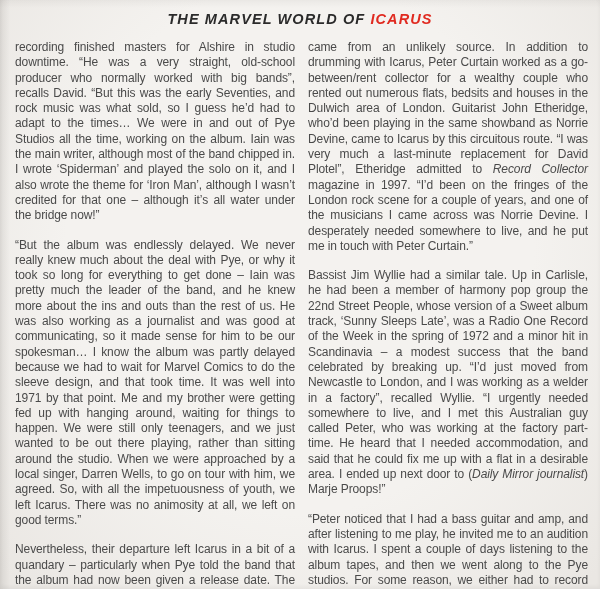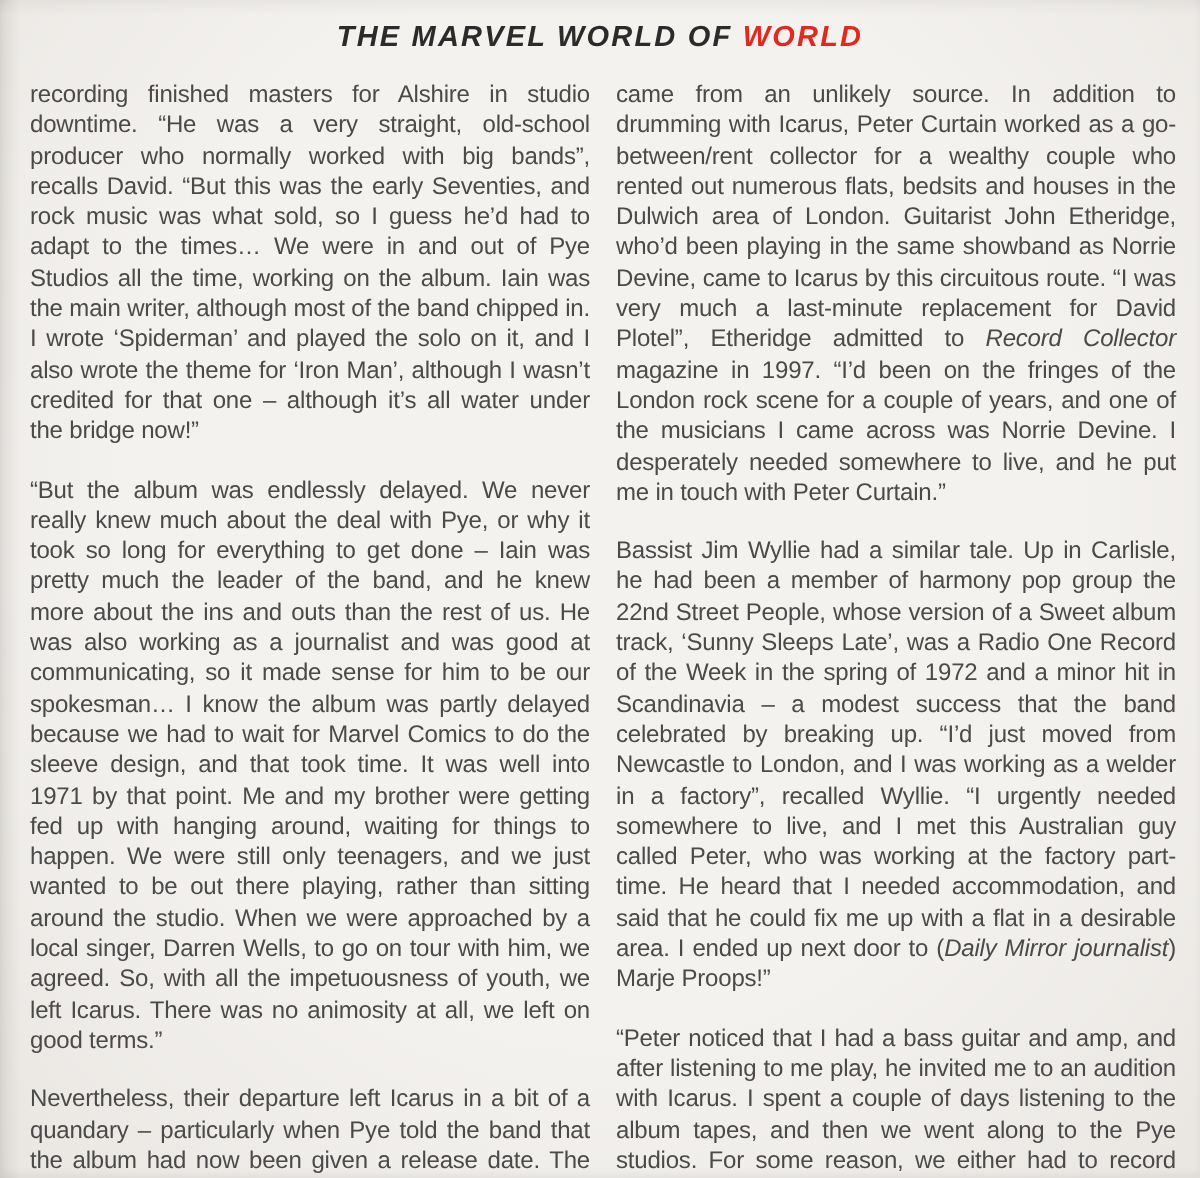--- a/index.html
+++ b/index.html
@@ -67,21 +67,21 @@
     letter-spacing: 0.5px;
     color: var(--page-number);
   }
 </style>
 </head>
 <body>
 
 <div class="page">
 
   <div class="header">
-    <span class="title-prefix">THE MARVEL WORLD OF </span><span class="title-highlight">WORLD</span>
+    <span class="title-prefix">THE MARVEL WORLD OF </span><span class="title-highlight">ICARUS</span>
   </div>
 
   <div class="columns">
     <div class="col">
         <p class="para"><span>recording finished masters for Alshire in studio downtime. “He was a very straight, old-school producer who normally worked with big bands”, recalls David. “But this was the early Seventies, and rock music was what sold, so I guess he’d had to adapt to the times… We were in and out of Pye Studios all the time, working on the album. Iain was the main writer, although most of the band chipped in. I wrote ‘Spiderman’ and played the solo on it, and I also wrote the theme for ‘Iron Man’, although I wasn’t credited for that one – although it’s all water under the bridge now!”</span></p>
         <p class="para"><span>“But the album was endlessly delayed. We never really knew much about the deal with Pye, or why it took so long for everything to get done – Iain was pretty much the leader of the band, and he knew more about the ins and outs than the rest of us. He was also working as a journalist and was good at communicating, so it made sense for him to be our spokesman… I know the album was partly delayed because we had to wait for Marvel Comics to do the sleeve design, and that took time. It was well into 1971 by that point. Me and my brother were getting fed up with hanging around, waiting for things to happen. We were still only teenagers, and we just wanted to be out there playing, rather than sitting around the studio. When we were approached by a local singer, Darren Wells, to go on tour with him, we agreed. So, with all the impetuousness of youth, we left Icarus. There was no animosity at all, we left on good terms.”</span></p>
         <p class="para"><span>Nevertheless, their departure left Icarus in a bit of a quandary – particularly when Pye told the band that the album had now been given a release date. The problem was quickly solved, although the two replacements</span></p>
       </div>
     <div class="col">
         <p class="para"><span>came from an unlikely source. In addition to drumming with Icarus, Peter Curtain worked as a go-between/rent collector for a wealthy couple who rented out numerous flats, bedsits and houses in the Dulwich area of London. Guitarist John Etheridge, who’d been playing in the same showband as Norrie Devine, came to Icarus by this circuitous route. “I was very much a last-minute replacement for David Plotel”, Etheridge admitted to </span><span class="it">Record Collector</span><span> magazine in 1997. “I’d been on the fringes of the London rock scene for a couple of years, and one of the musicians I came across was Norrie Devine. I desperately needed somewhere to live, and he put me in touch with Peter Curtain.”</span></p>

